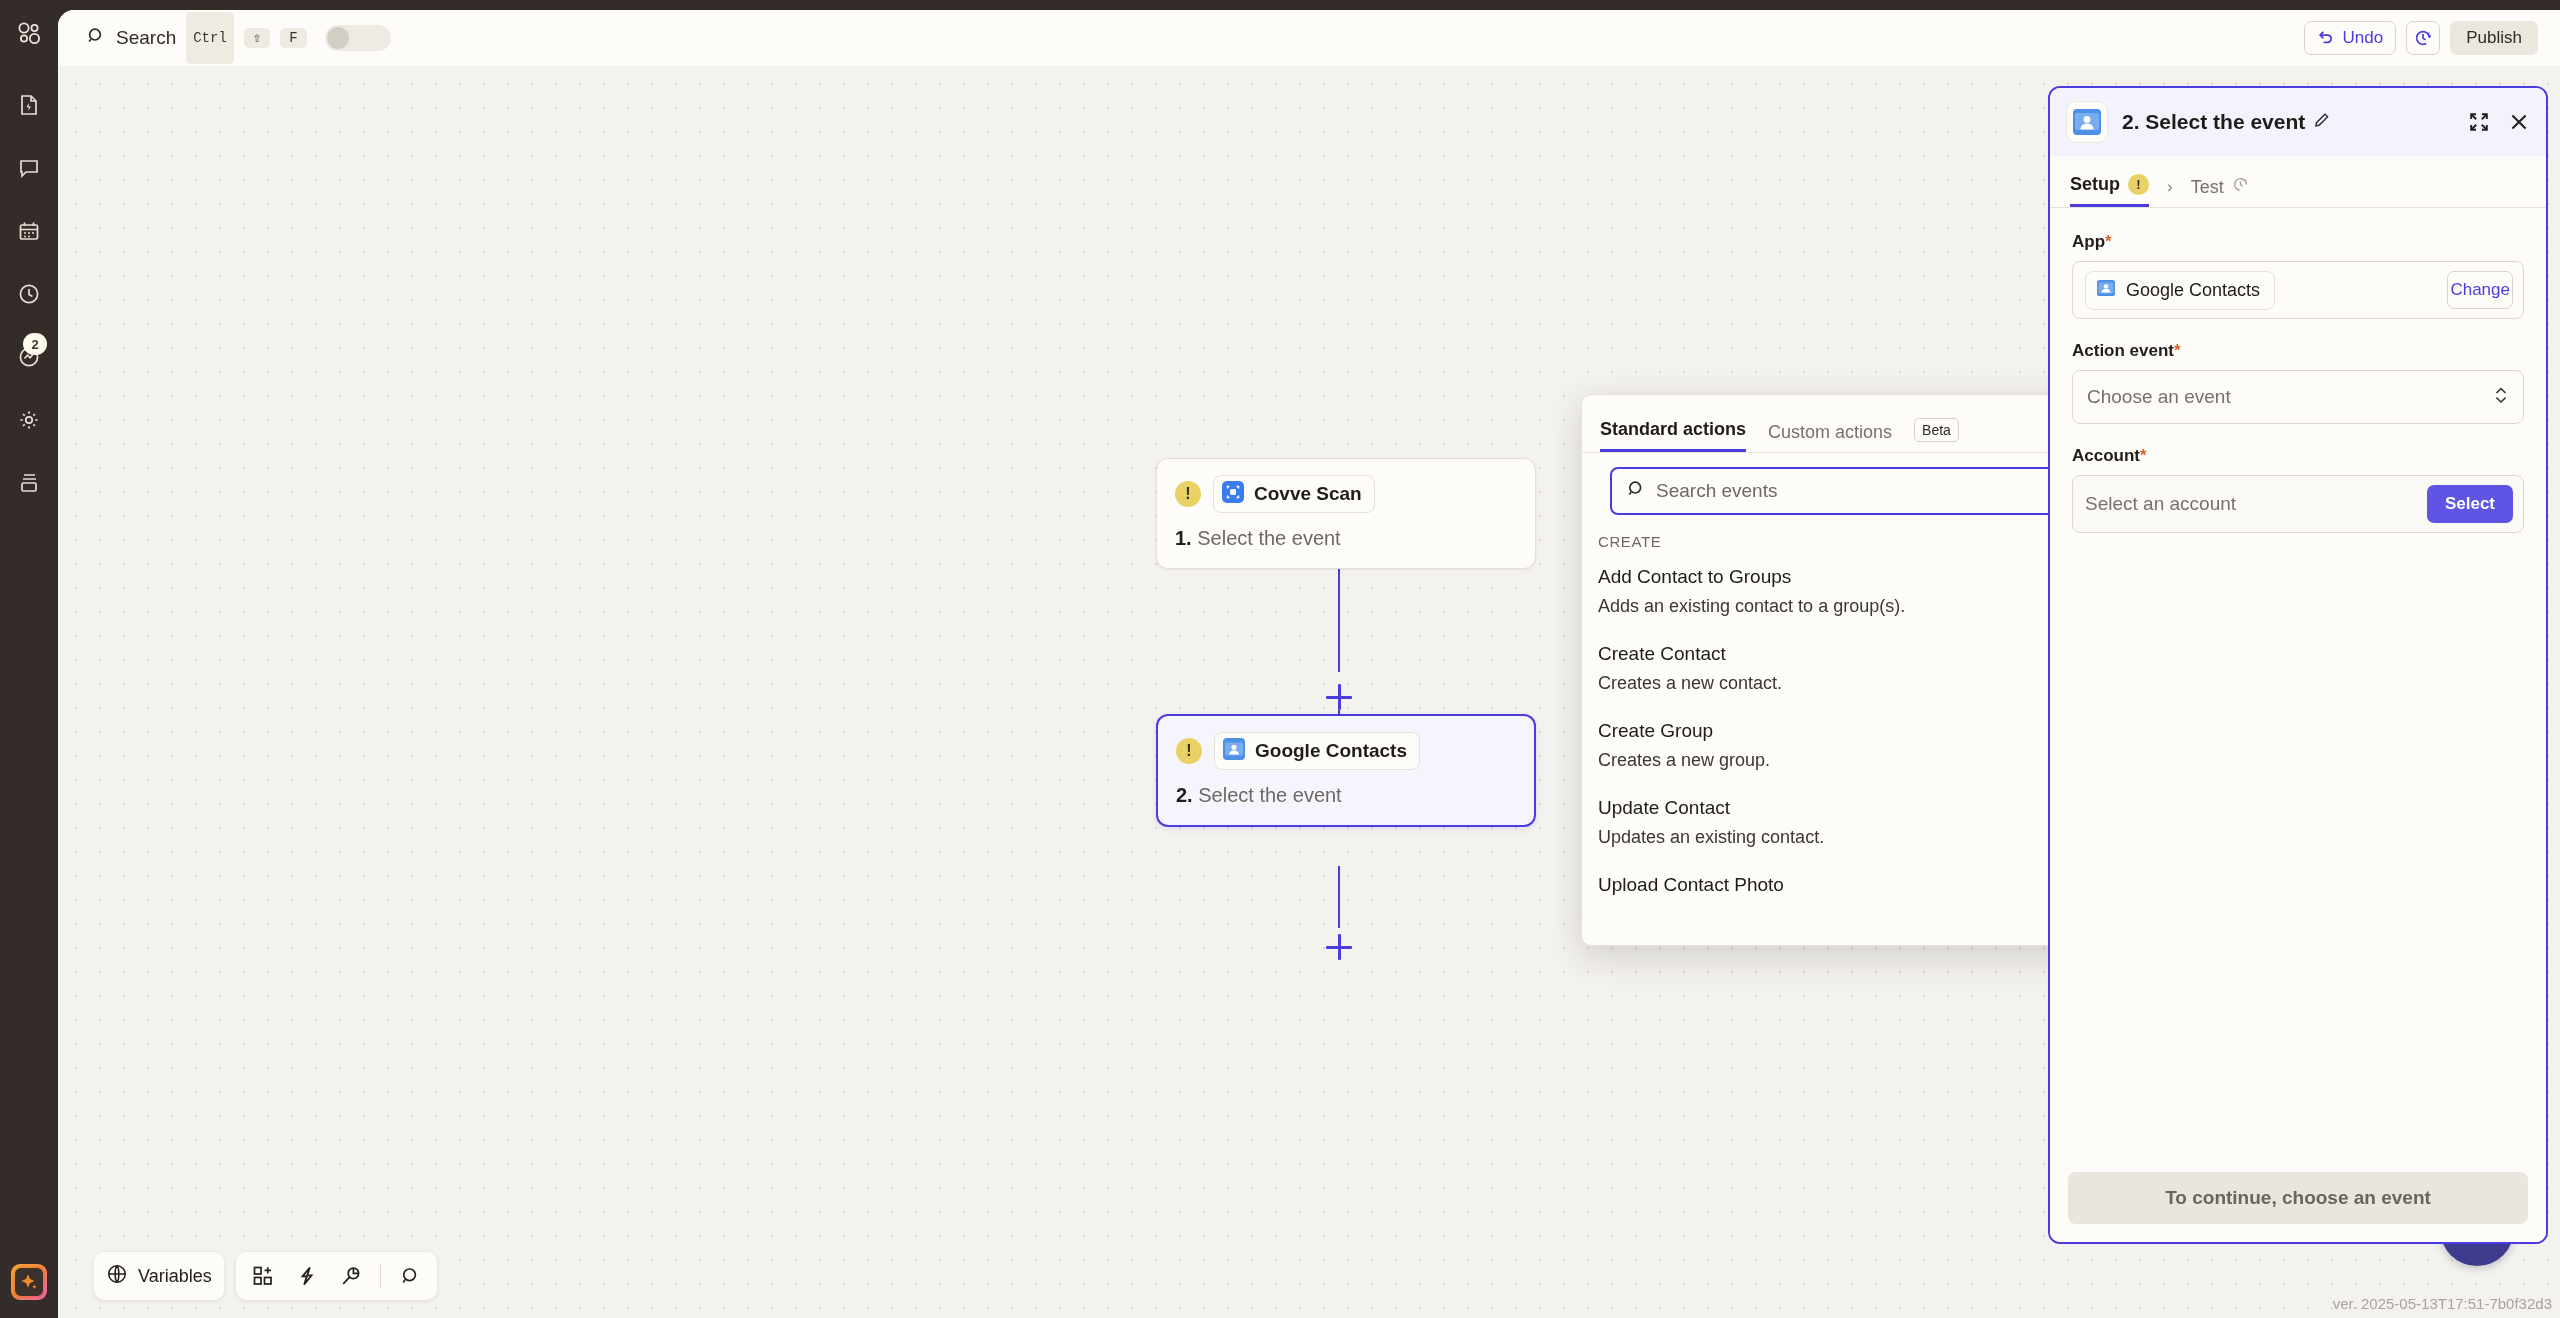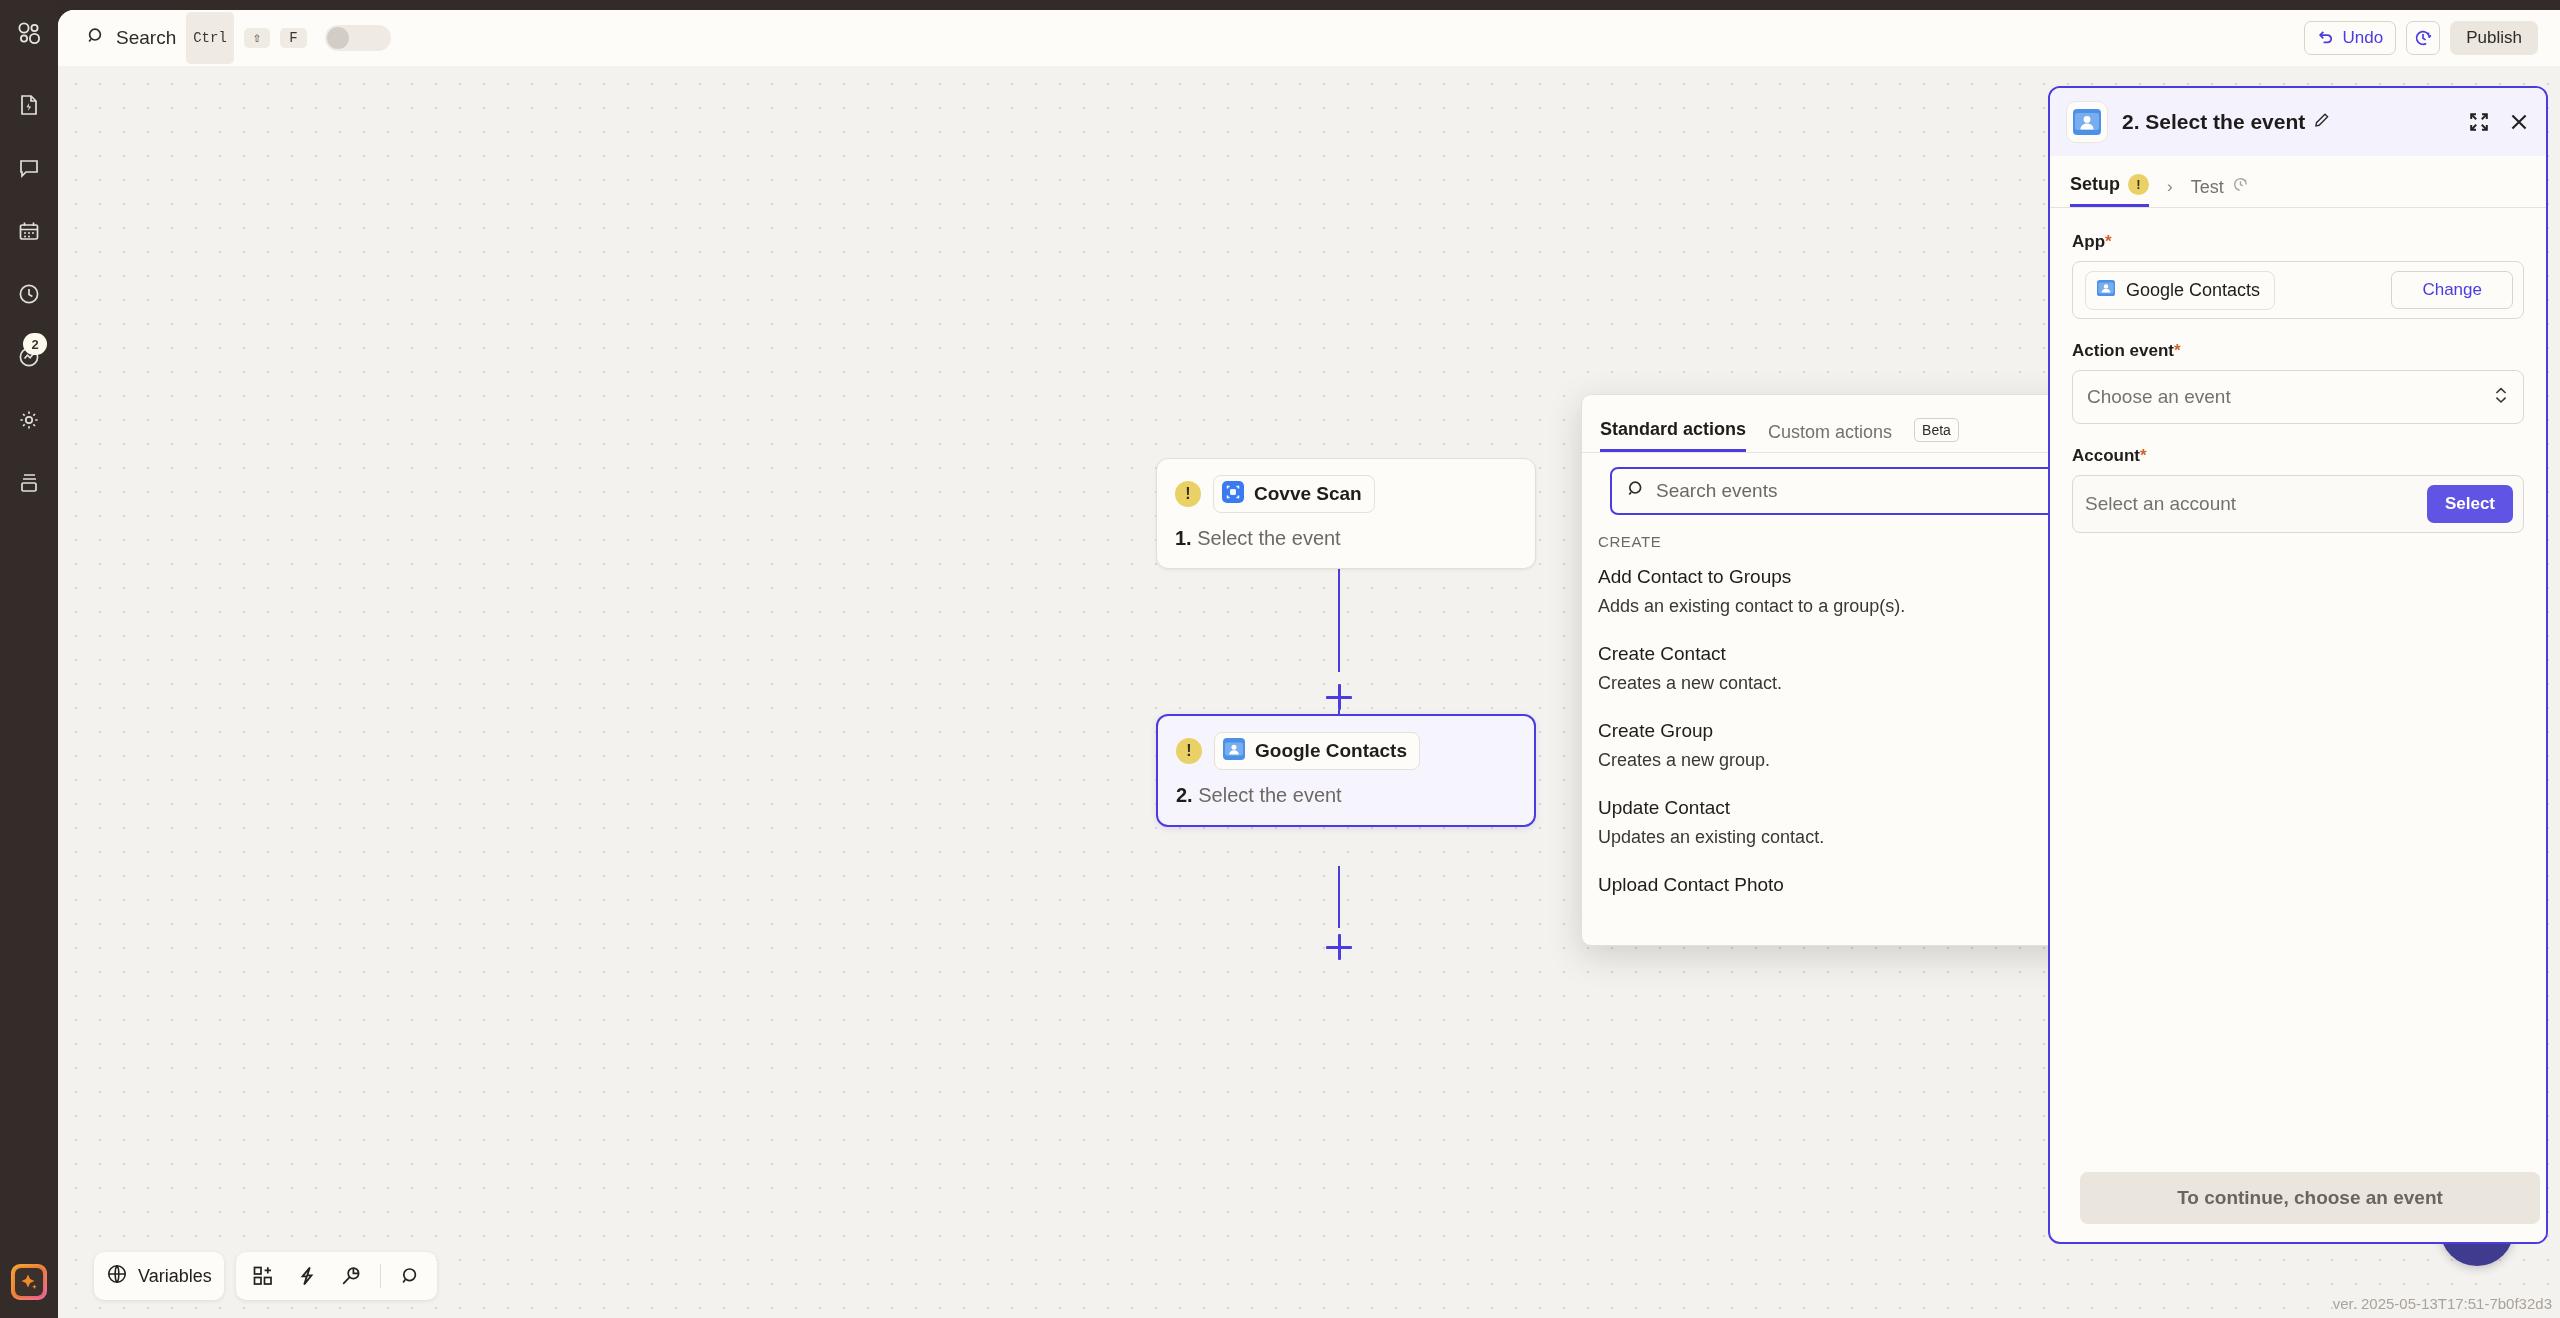--- a/index.html
+++ b/index.html
@@ -180,37 +180,37 @@
     height: 58px; display: flex; align-items: center; padding: 0 10px 0 12px;
   }
   .field-box.grey { background: #fbfaf7; }
   .gc-chip {
     display: inline-flex; align-items: center; gap: 10px;
     border: 1px solid #e7e2d9; border-radius: 8px; background: #fdfcf9; padding: 6px 14px 6px 10px;
   }
   .gc-chip span { font-size: 18px; color: #1f1c1a; }
   .btn-change {
     margin-left: auto; height: 38px; border: 1px solid #d9d3ca; border-radius: 7px; background: #fdfcf9;
-    color: #4b3ce0; font-size: 17px; padding: 0 30px; cursor: pointer; font-family: inherit;
+    color: #4b3ce0; font-size: 17px; padding: 0 2px; cursor: pointer; font-family: inherit;
   }
   .btn-select {
     margin-left: auto; height: 38px; border: none; border-radius: 7px; background: #6054e4;
     color: #fff; font-size: 17px; font-weight: 700; padding: 0 18px; cursor: pointer; font-family: inherit;
   }
   .placeholder { font-size: 19px; color: #77716b; }
   .select-box {
     border: 1px solid #ded8cf; border-radius: 8px; background: #fdfcf9; height: 54px;
     display: flex; align-items: center; padding: 0 14px; cursor: pointer;
   }
   .spacer-20 { height: 22px; }
   .note { margin-top: 30px; font-size: 17px; line-height: 1.45; color: #201d1b; }
   .note a { color: #4b3ce0; text-decoration: underline; cursor: pointer; }
 
   .panel-footer {
-    position: absolute; left: 12px; bottom: 0; width: 100%; padding: 14px 18px 18px 18px; background: #fdfcf9;
+    position: absolute; left: 0; bottom: 0; width: 100%; padding: 14px 18px 18px 18px; background: #fdfcf9;
   }
   .btn-disabled {
     width: 100%; height: 52px; background: #eae5dd; border: none; border-radius: 8px;
     color: #6b655f; font-size: 19px; font-weight: 700; font-family: inherit; cursor: not-allowed;
   }
 
   
   .dropdown {
     position: absolute; left: 1523px; top: 384px; width: 505px; height: 552px;
     background: #fdfcf9; border: 1px solid #e5e0d7; border-radius: 10px;

